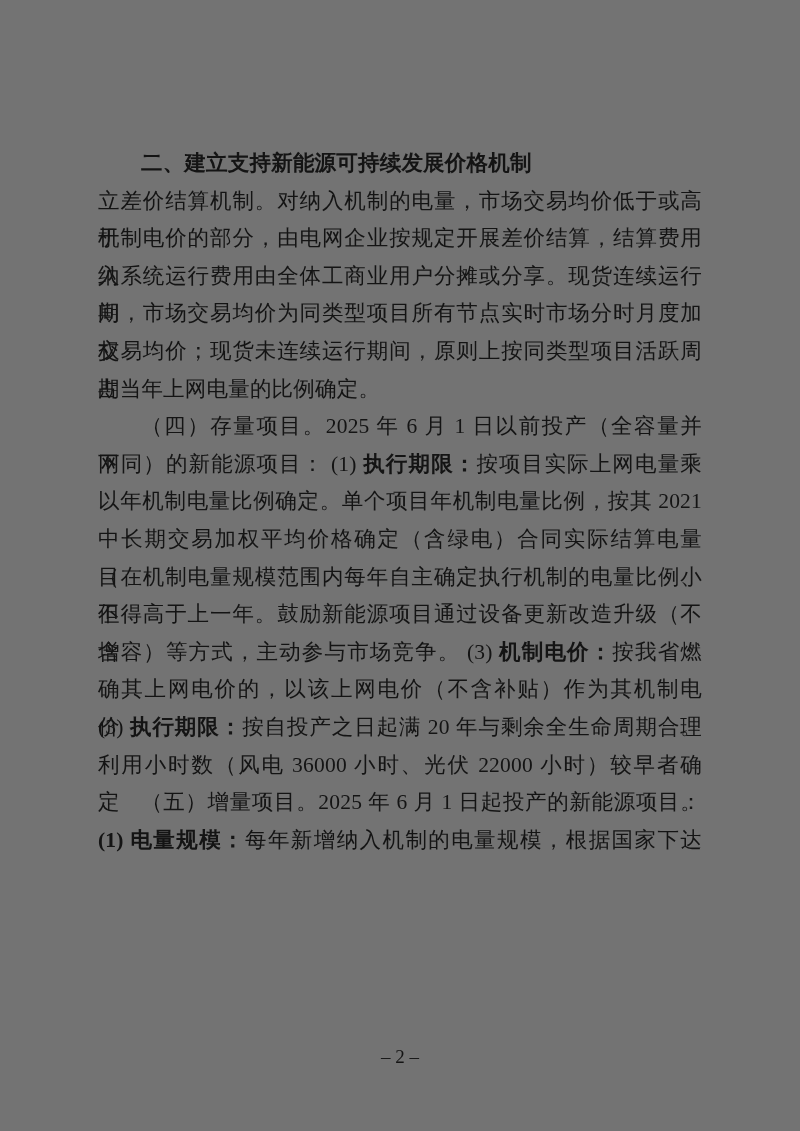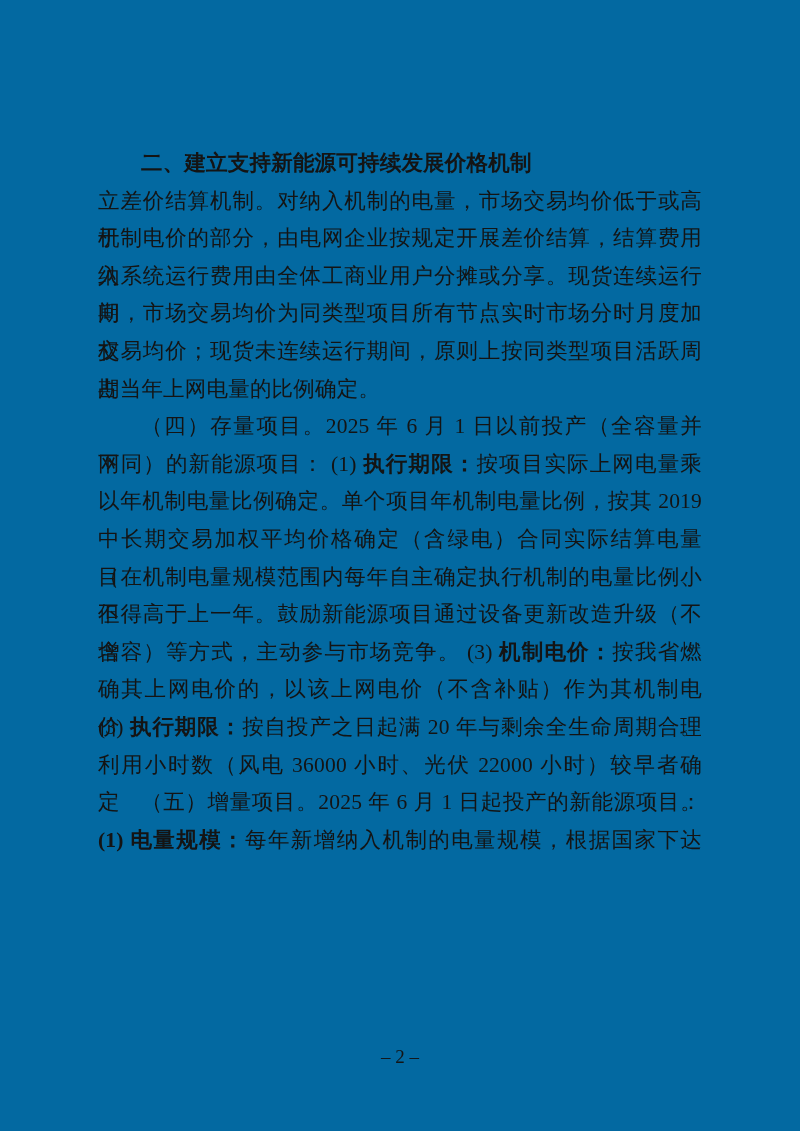--- a/index.html
+++ b/index.html
@@ -7,21 +7,21 @@
     padding: 0;
     width: 800px;
     height: 1131px;
     background: #ffffff;
     overflow: hidden;
   }
   .page {
     position: relative;
     width: 800px;
     height: 1131px;
-    background: #0369a1;
+    background: #737373;
     font-family: "Liberation Serif", "DejaVu Serif", serif;
     color: #141414;
   }
   .doc {
     position: absolute;
     left: 98px;
     top: 145px;
     width: 604px;
   }
   .line {
@@ -65,21 +65,21 @@
     <div class="line ind head">二、建立支持新能源可持续发展价格机制</div>
     <div id="doc-lines">
         <div class="line fill"><span>立差价结算机制。对纳入机制的电量，市场交易均价低于或高于</span></div>
         <div class="line fill"><span>机制电价的部分，由电网企业按规定开展差价结算，结算费用纳</span></div>
         <div class="line fill"><span>入系统运行费用由全体工商业用户分摊或分享。现货连续运行期</span></div>
         <div class="line fill"><span>间，市场交易均价为同类型项目所有节点实时市场分时月度加权</span></div>
         <div class="line fill"><span>交易均价；现货未连续运行期间，原则上按同类型项目活跃周期</span></div>
         <div class="line"><span>占当年上网电量的比例确定。</span></div>
         <div class="line ind fill"><span>（四）存量项目。2025 年 6 月 1 日以前投产（全容量并网，</span></div>
         <div class="line fill"><span>下同）的新能源项目： (1) </span><span class="b">执行期限：</span><span>按项目实际上网电量乘</span></div>
-        <div class="line fill"><span>以年机制电量比例确定。单个项目年机制电量比例，按其 2019</span></div>
+        <div class="line fill"><span>以年机制电量比例确定。单个项目年机制电量比例，按其 2021</span></div>
         <div class="line fill"><span>中长期交易加权平均价格确定（含绿电）合同实际结算电量（小</span></div>
         <div class="line fill"><span>目在机制电量规模范围内每年自主确定执行机制的电量比例、但</span></div>
         <div class="line fill"><span>不得高于上一年。鼓励新能源项目通过设备更新改造升级（不含</span></div>
         <div class="line fill"><span>增容）等方式，主动参与市场竞争。 (3) </span><span class="b">机制电价：</span><span>按我省燃</span></div>
         <div class="line fill"><span>确其上网电价的，以该上网电价（不含补贴）作为其机制电价。</span></div>
         <div class="line fill"><span>(3) </span><span class="b">执行期限：</span><span>按自投产之日起满 20 年与剩余全生命周期合理</span></div>
         <div class="line fill"><span>利用小时数（风电 36000 小时、光伏 22000 小时）较早者确定。</span></div>
         <div class="line ind fill"><span>（五）增量项目。2025 年 6 月 1 日起投产的新能源项目：</span></div>
         <div class="line fill"><span class="b">(1) 电量规模：</span><span>每年新增纳入机制的电量规模，根据国家下达</span></div>
       </div>

